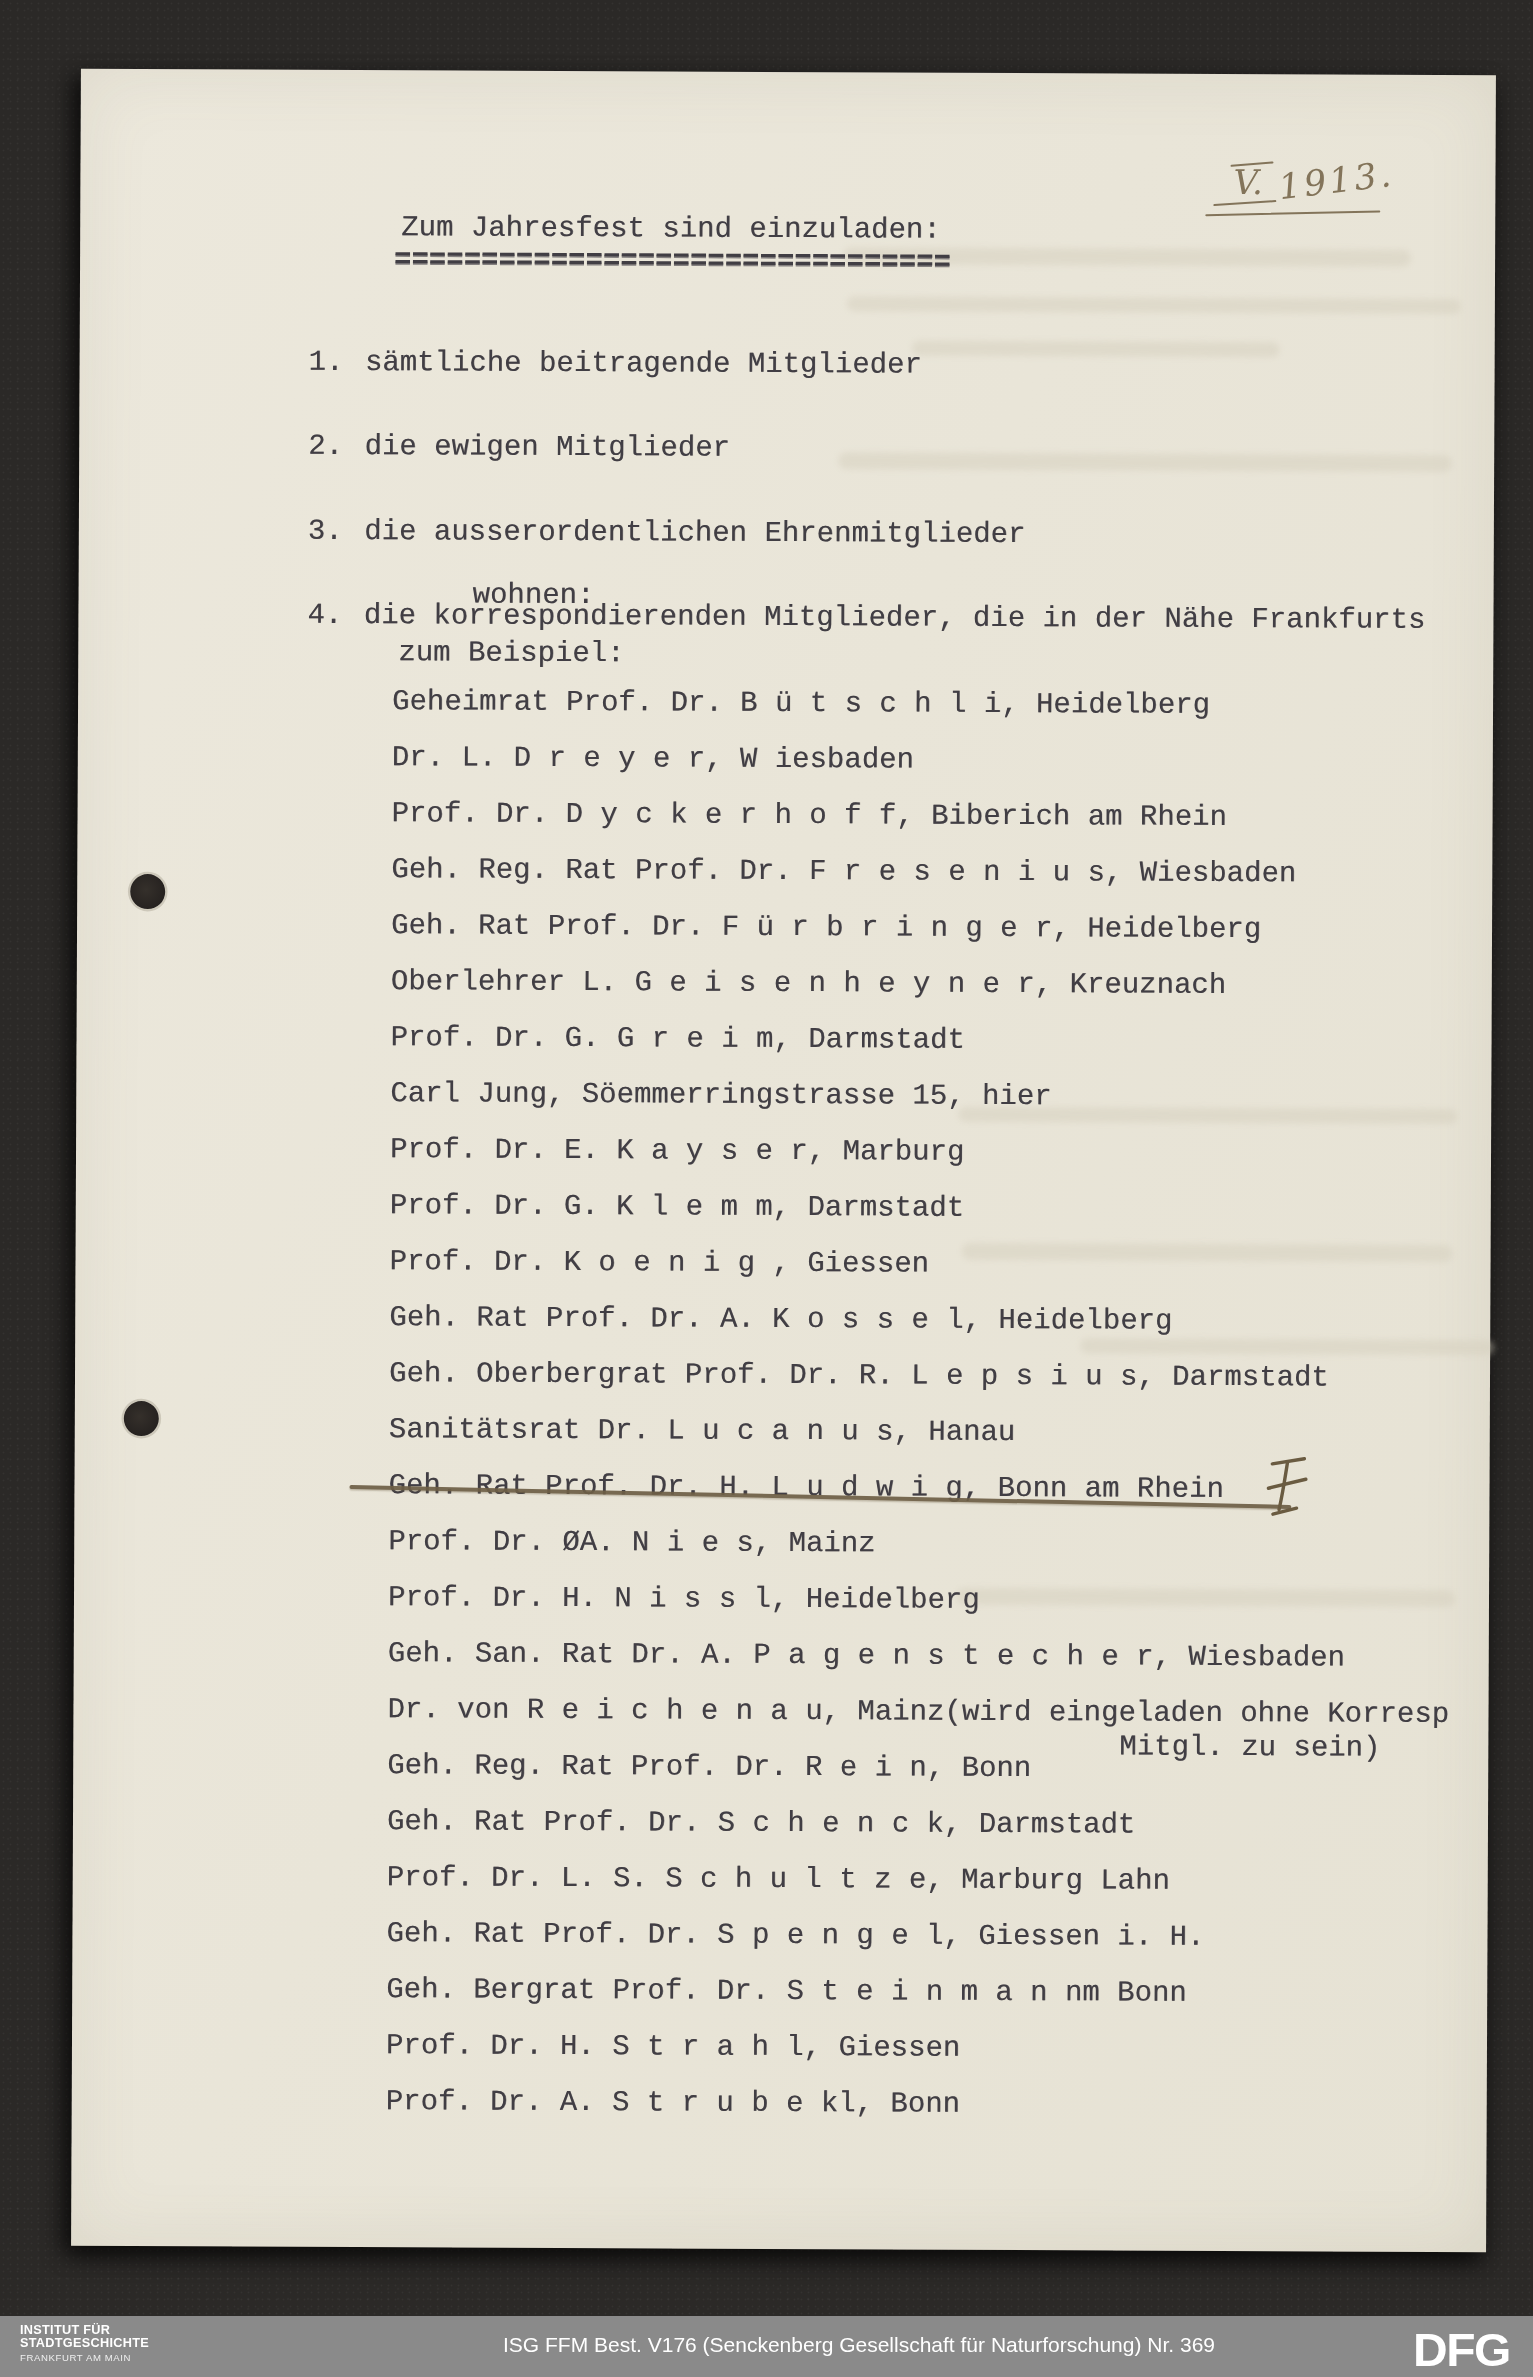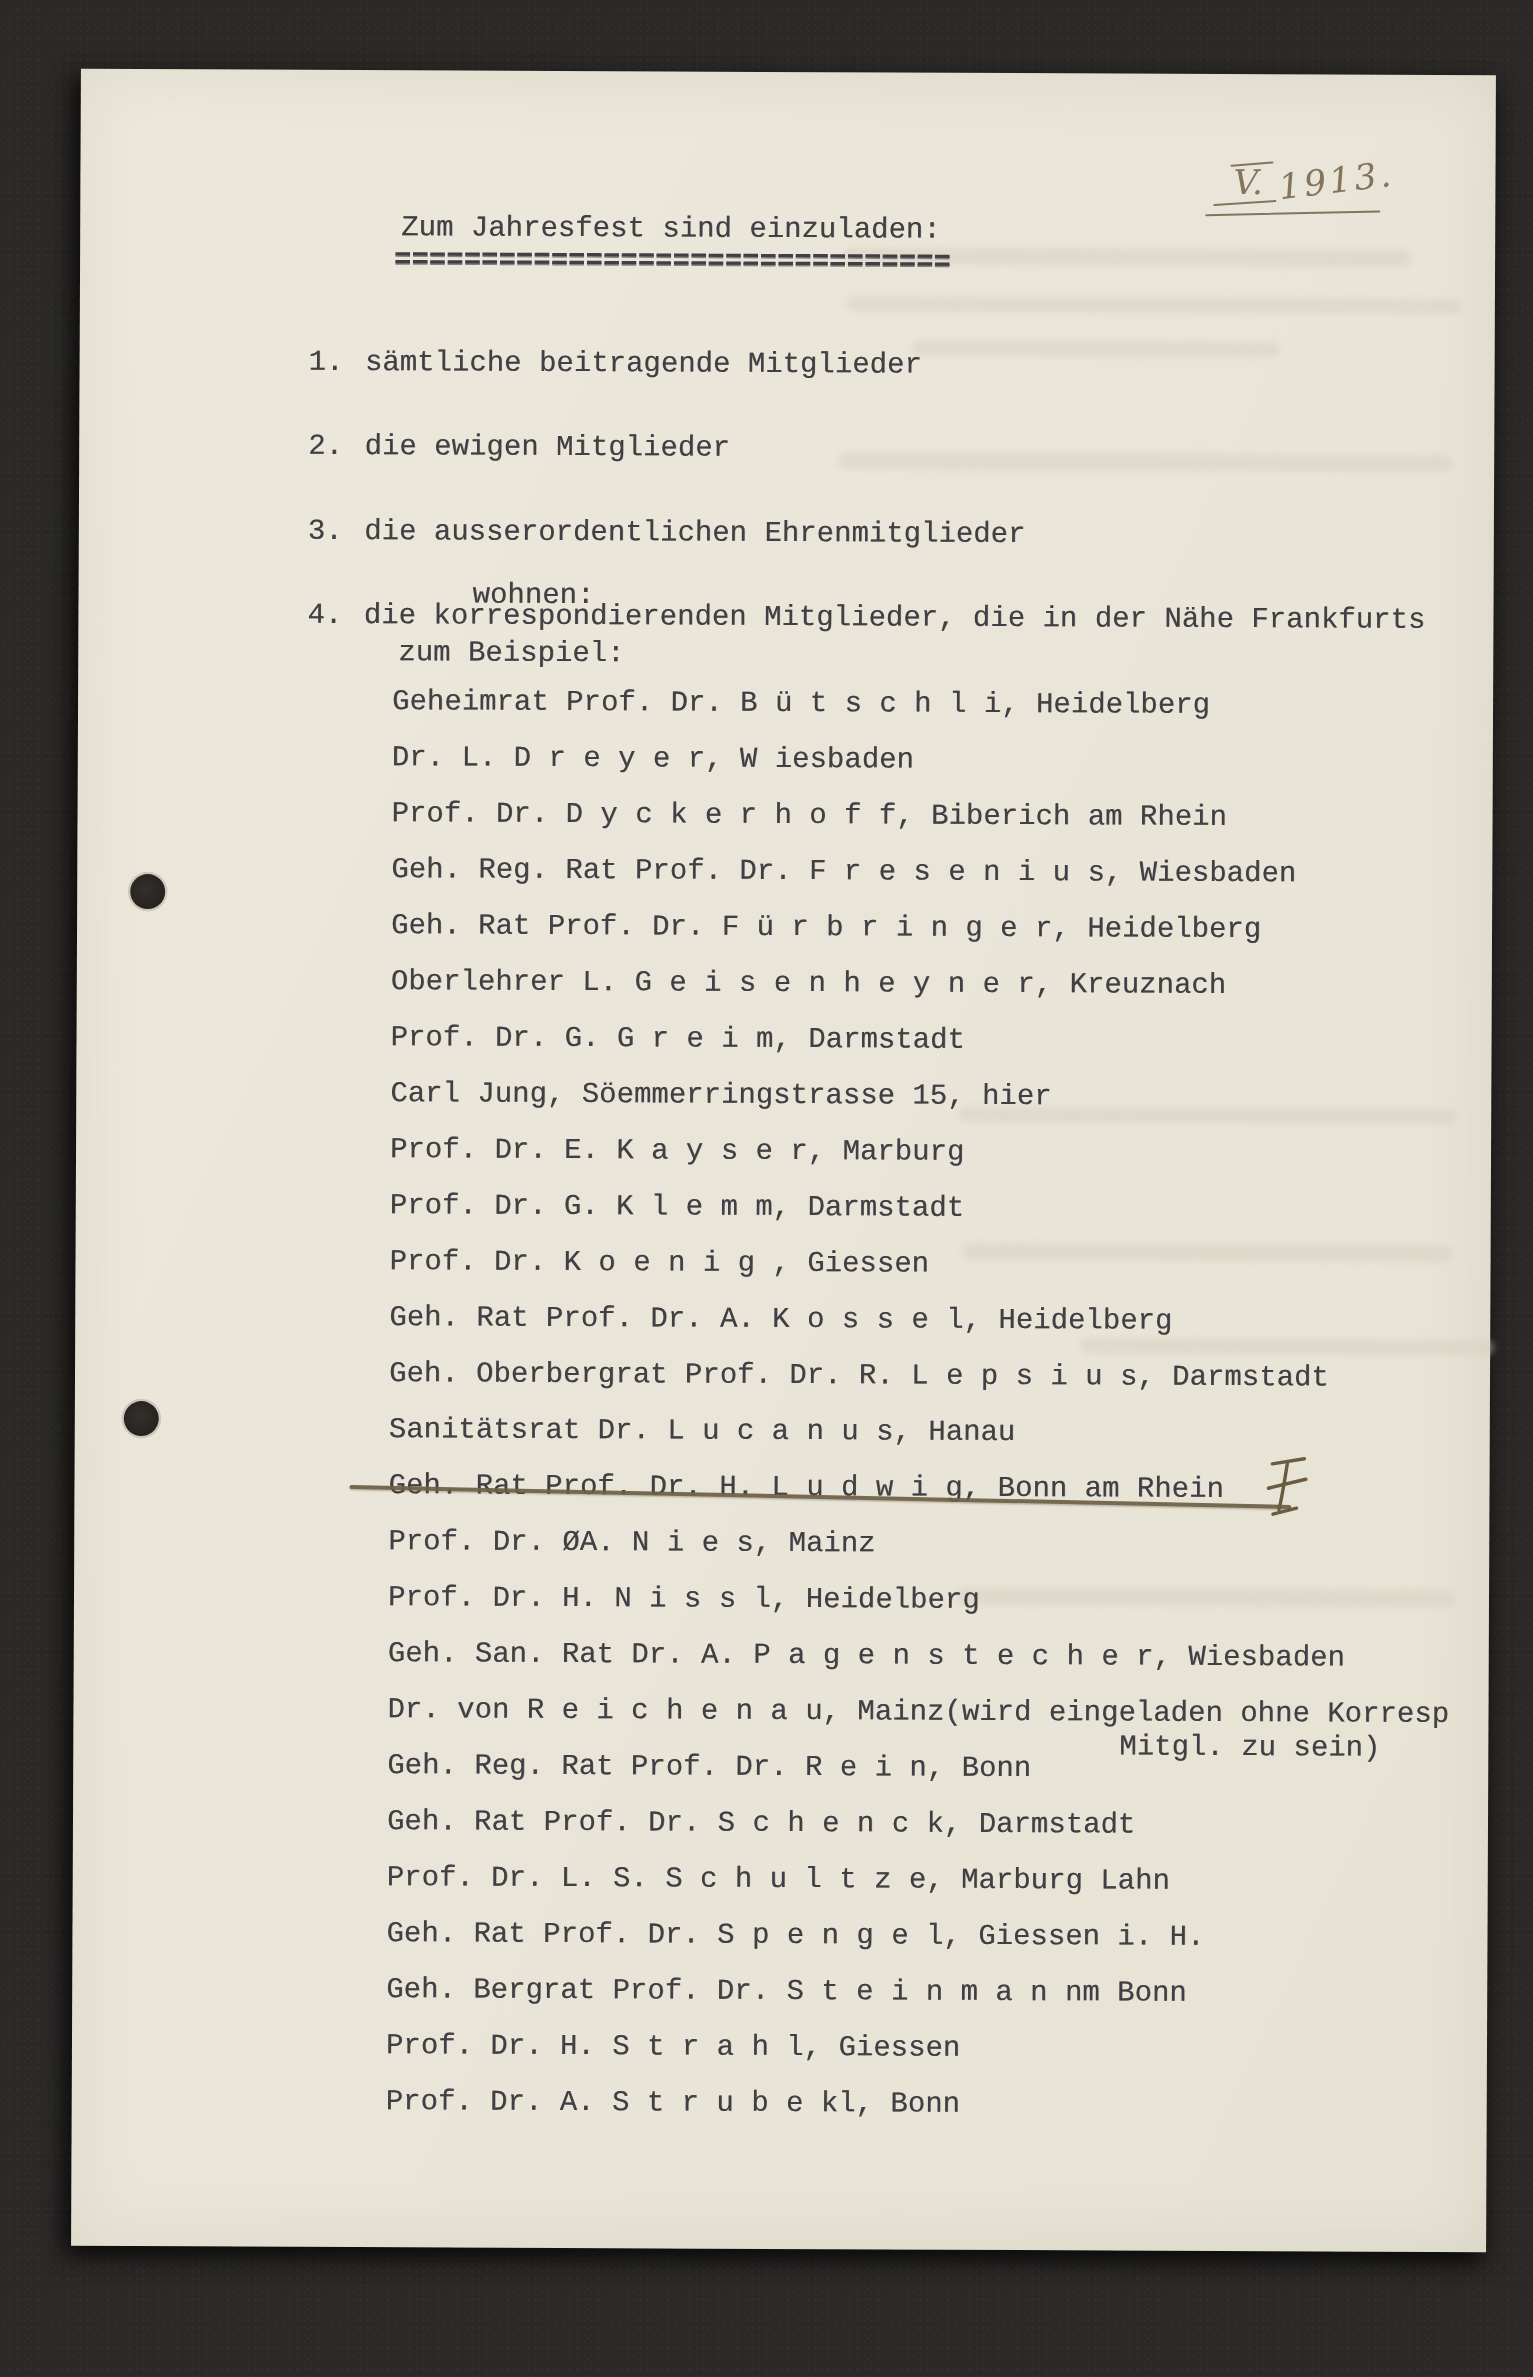--- a/index.html
+++ b/index.html
@@ -140,15 +140,24 @@
           <path d="M14 14 L56 7"></path>
           <path d="M34 11 C31 30 28 52 23 74"></path>
           <path d="M9 46 L58 34"></path>
           <path d="M15 80 L46 72"></path>
         </g>
       </svg>
     </div>
 
   </div>
 
+  <div class="footer">
+    <div class="inst">
+      <span class="b">INSTITUT FÜR</span>
+      <span class="b">STADTGESCHICHTE</span>
+      <span class="s">FRANKFURT AM MAIN</span>
+    </div>
+    <div class="ref">ISG FFM Best. V176 (Senckenberg Gesellschaft für Naturforschung) Nr. 369</div>
+    <div class="dfg">DFG</div>
+  </div>
 
 </div>
 
 
 </body></html>

